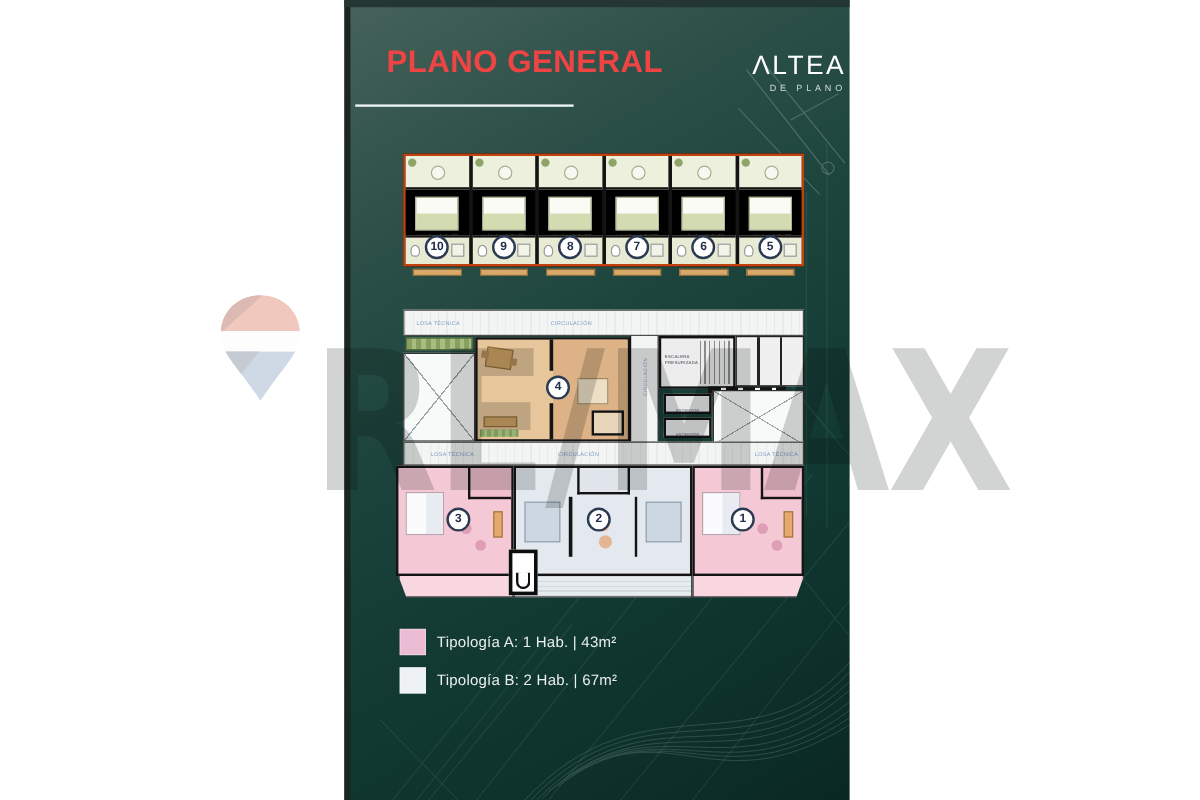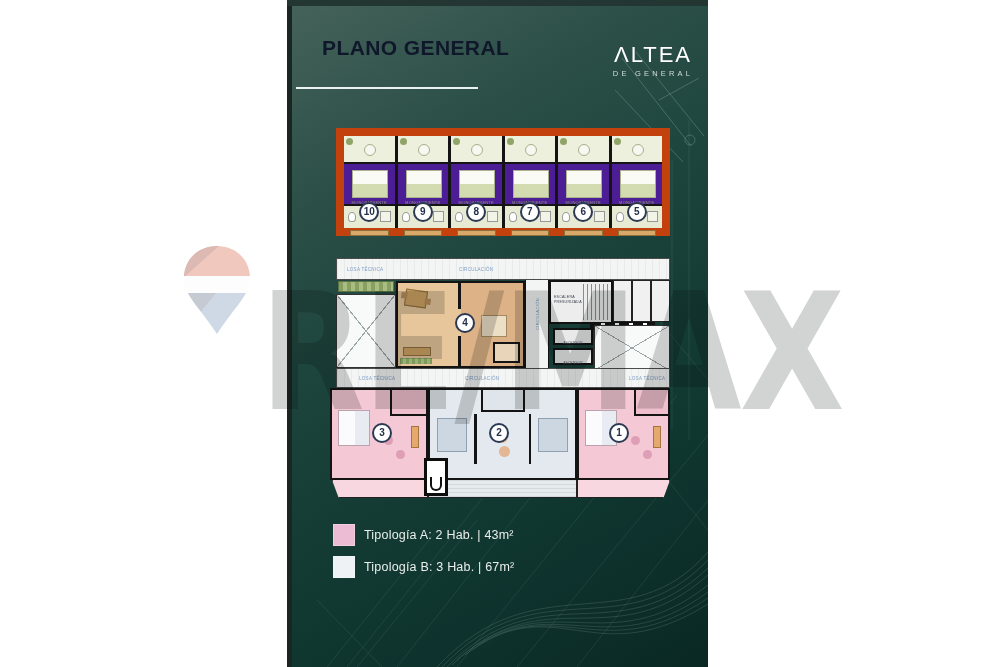--- a/index.html
+++ b/index.html
@@ -8,34 +8,34 @@
 
   
   .panel{position:absolute;left:287px;top:0;width:421px;height:667px;z-index:1;
     background:linear-gradient(150deg,#46635b 0%,#2f524a 20%,#1d453e 42%,#123a33 65%,#0d302b 85%,#0a2823 100%)}
   .edge-left{position:absolute;left:287px;top:0;width:5px;height:667px;background:#1b2522;z-index:2}
   .edge-top{position:absolute;left:287px;top:0;width:421px;height:6px;background:#233631;z-index:2}
   .decor{position:absolute;left:0;top:0;width:421px;height:667px}
 
   
   .title-block{position:absolute;left:322px;top:36px;z-index:5}
-  .t1{font-size:21px;font-weight:bold;color:#0f172a;letter-spacing:.4px}
+  .t1{font-size:26px;font-weight:bold;color:#ef4444;letter-spacing:.4px}
   .t2{font-size:19px;font-weight:400;color:#d6e3df;margin-top:2px;letter-spacing:.4px}
   .t-rule{position:absolute;left:296px;top:87px;width:182px;height:2px;background:#eaf2ef;z-index:5}
-  .brand{position:absolute;left:601px;top:42px;width:104px;text-align:center;color:#fff;z-index:5}
+  .brand{position:absolute;left:601px;top:42px;width:104px;text-align:right;color:#fff;z-index:5}
   .brand-word{font-size:22px;font-weight:500;letter-spacing:2px}
   .brand-sub{font-size:7.5px;letter-spacing:3.2px;color:#d3dcd8;margin-top:1px}
 
   
   .plan{position:absolute;left:330px;top:128px;width:340px;height:372px;z-index:10}
   .badge{position:absolute;width:20px;height:20px;border-radius:50%;background:#fff;border:2px solid #2b3a52;
     color:#22304a;font-weight:bold;font-size:10px;line-height:16px;text-align:center;z-index:6}
 
   
-  .top-row{position:absolute;left:6px;top:0;width:334px;height:108px;display:flex;background:#4c1d95;border:8px solid #c2410c}
+  .top-row{position:absolute;left:6px;top:0;width:334px;height:94px;display:flex;background:#000000;border:2px solid #c2410c}
   .gu{flex:1;position:relative;border-right:3px solid #141414}
   .gu:last-child{border-right:none}
   .gu-balc{position:absolute;left:0;right:0;top:0;height:28px;background:#edf0dd;border-bottom:2px solid #141414}
   .gu-balc::before{content:"";position:absolute;left:50%;top:8px;width:10px;height:10px;margin-left:-5px;border-radius:50%;background:#f7f8f1;border:1px solid #a9b089}
   .gu-balc::after{content:"";position:absolute;left:2px;top:2px;width:7px;height:7px;border-radius:50%;background:#8fa567}
   .gu-bed{position:absolute;left:8px;top:34px;width:36px;height:28px;background:#fbfbf6;border:1px solid #a9b28c}
   .gu-bed::after{content:"";position:absolute;left:0;bottom:0;width:100%;height:13px;background:#d2dcb0}
   .gu-lbl{position:absolute;left:0;right:0;top:64px;text-align:center;font-size:4px;color:#8a9a70;letter-spacing:.2px;white-space:nowrap;overflow:hidden}
   .gu .badge{left:50%;margin-left:-10px;top:66px}
   .gu-kit{position:absolute;left:6px;right:6px;top:94px;height:6px;background:#d9a96a;border:1px solid #8d6f3e}
@@ -168,21 +168,21 @@
 </div>
 <div class="edge-left"></div>
 <div class="edge-top"></div>
 
 <div class="title-block">
   <div class="t1">PLANO GENERAL</div>
 </div>
 <div class="t-rule"></div>
 <div class="brand">
   <div class="brand-word">ΛLTEA</div>
-  <div class="brand-sub">DE GENERAL</div>
+  <div class="brand-sub">DE PLANO</div>
 </div>
 
 <div class="plan">
 
   <div class="top-row">
     <div class="gu">
       <div class="gu-balc"></div>
       <div class="gu-bed"></div>
       <div class="gu-lbl">MONOAMBIENTE</div>
       <div class="badge">10</div>
@@ -301,25 +301,25 @@
 
   <div class="bb bb3"></div>
   <div class="bb bb2"></div>
   <div class="bb bb1"></div>
   <div class="entry"></div>
 </div>
 
 <div class="legend">
   <div class="legend-item">
     <span class="swatch" style="background: rgb(236, 188, 212);"></span>
-    <span class="legend-label">Tipología A: 2 Hab. | 43m²</span>
+    <span class="legend-label">Tipología A: 1 Hab. | 43m²</span>
   </div>
   <div class="legend-item">
     <span class="swatch" style="background: rgb(238, 242, 244);"></span>
-    <span class="legend-label">Tipología B: 3 Hab. | 67m²</span>
+    <span class="legend-label">Tipología B: 2 Hab. | 67m²</span>
   </div>
 </div>
 
 <div class="watermark">
   <svg class="balloon" viewBox="0 0 70 90">
     <defs>
         <clipPath id="bal">
           <path d="M35 1 C16 1 2 15 2 33 C2 50 16 60 35 89 C54 60 68 50 68 33 C68 15 54 1 35 1 Z"></path>
         </clipPath>
       </defs>

